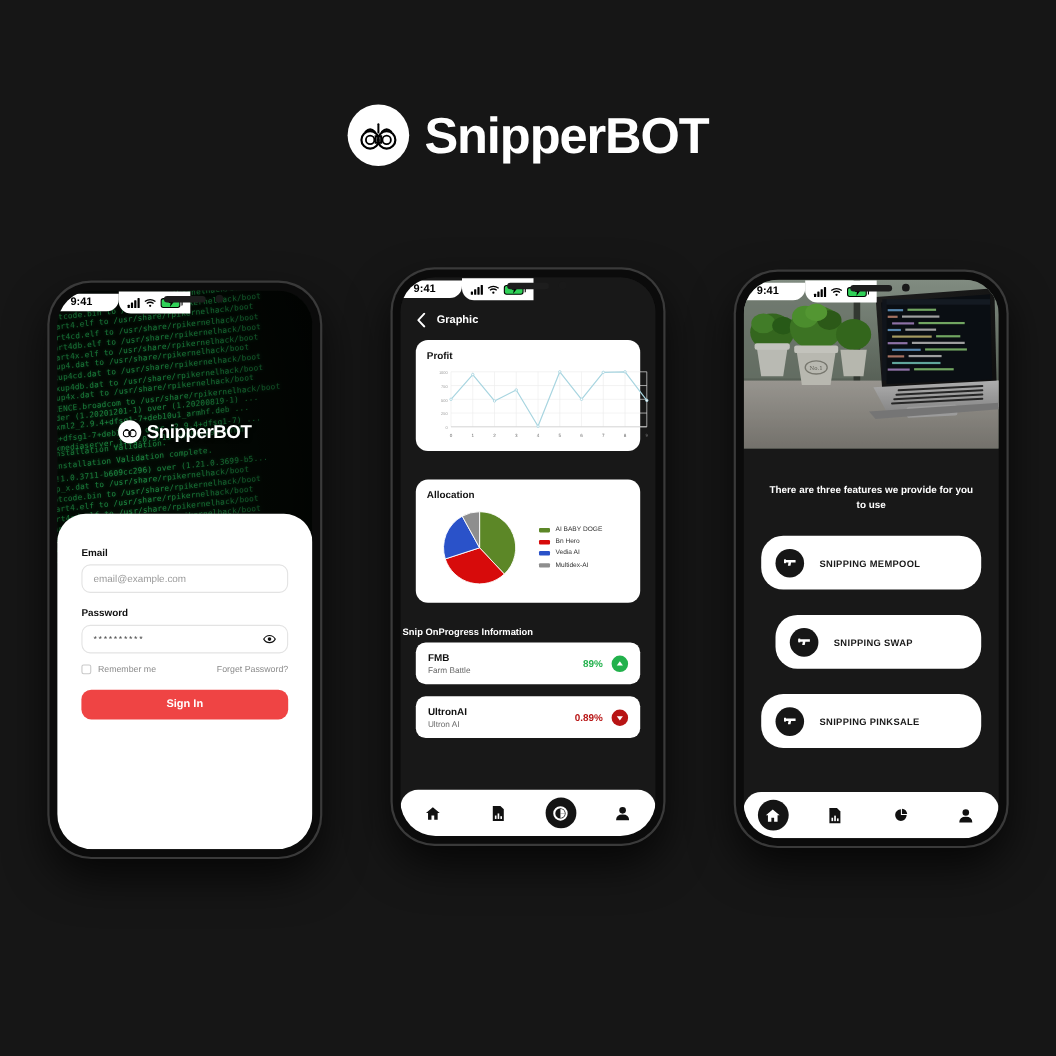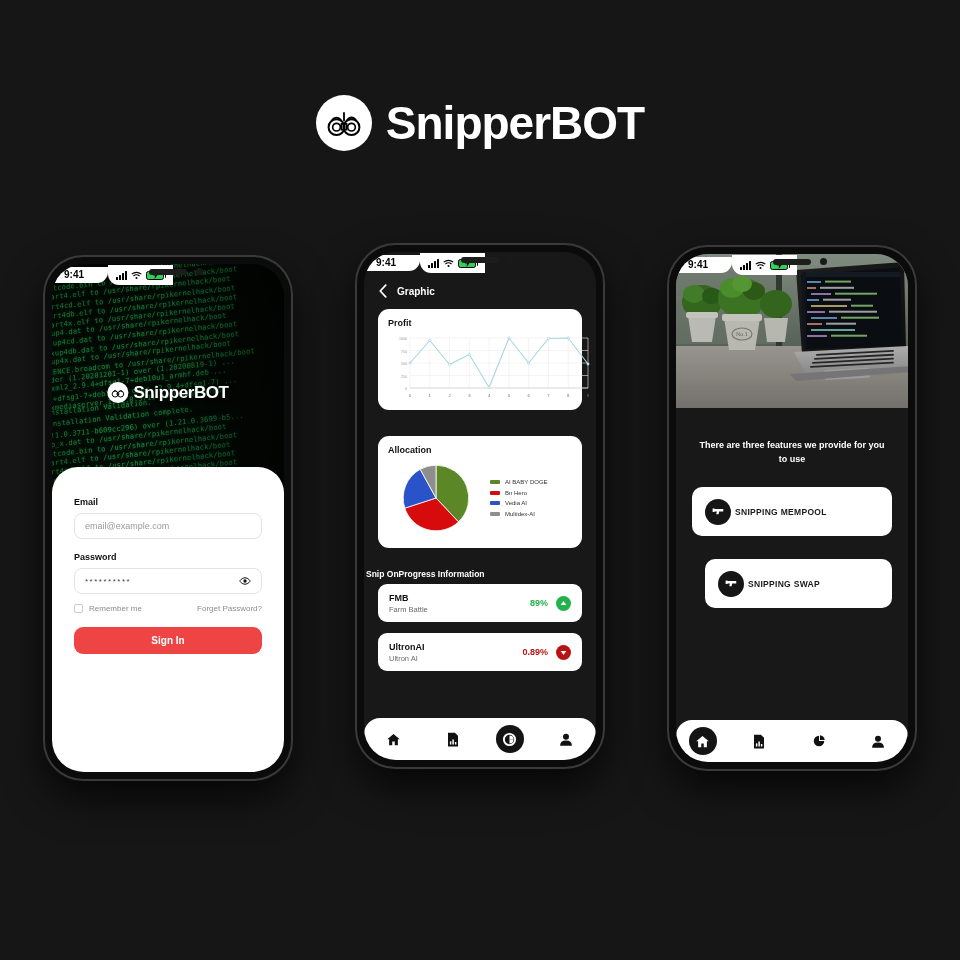--- a/index.html
+++ b/index.html
@@ -167,22 +167,22 @@
 
   
   .hero { position: absolute; top: 0; left: 0; right: 0; height: 154px; overflow: hidden; background: #2b2e2a; }
   .hero .desk { position: absolute; inset: 0; }
   .headline {
     position: absolute; top: 185px; left: 18px; right: 18px;
     color: #fff; font-size: 9px; font-weight: bold; text-align: center; line-height: 1.5;
   }
   .feat-card {
     position: absolute; left: 16px; right: 16px; height: 49px;
-    background: #fff; border-radius: 10px;
-    display: flex; align-items: center; gap: 4px; padding: 0 13px;
+    background: #fff; border-radius: 20px;
+    display: flex; align-items: center; gap: 14px; padding: 0 13px;
   }
   #feat-0 { top: 233px; }
   #feat-1 { top: 305px; margin-left: 13px; }
   #feat-2 { top: 377px; }
   .feat-icon {
     width: 26px; height: 26px; border-radius: 50%; background: #161616;
     display: flex; align-items: center; justify-content: center; flex: 0 0 auto;
   }
   .feat-label { font-size: 8.5px; font-weight: bold; color: #1a1a1a; letter-spacing: .3px; }
 
@@ -592,20 +592,29 @@
       </div>
       <div class="feat-card" id="feat-1">
         <span class="feat-icon">
           <svg width="14" height="14" viewBox="0 0 24 24">
             <path d="M3 7 H21 V11 H14 L13 16 H9 L10 11 H3 Z" fill="#fff"></path>
             <rect x="3" y="6" width="3" height="6" fill="#fff"></rect>
           </svg>
         </span>
         <span class="feat-label">SNIPPING SWAP</span>
       </div>
+      <div class="feat-card" id="feat-2">
+        <span class="feat-icon">
+          <svg width="14" height="14" viewBox="0 0 24 24">
+            <path d="M3 7 H21 V11 H14 L13 16 H9 L10 11 H3 Z" fill="#fff"></path>
+            <rect x="3" y="6" width="3" height="6" fill="#fff"></rect>
+          </svg>
+        </span>
+        <span class="feat-label">SNIPPING PINKSALE</span>
+      </div>
 
       <div class="navbar">
         <div class="nav-item active">
           <svg width="15" height="15" viewBox="0 0 24 24">
             <path d="M12 3 L22 11.5 H19 V21 H14 V15 H10 V21 H5 V11.5 H2 Z" fill="#fff"></path>
           </svg>
         </div>
         <div class="nav-item">
           <svg width="14" height="15" viewBox="0 0 20 24">
             <path d="M2 1 H13 L18 6 V23 H2 Z" fill="#111"></path>

